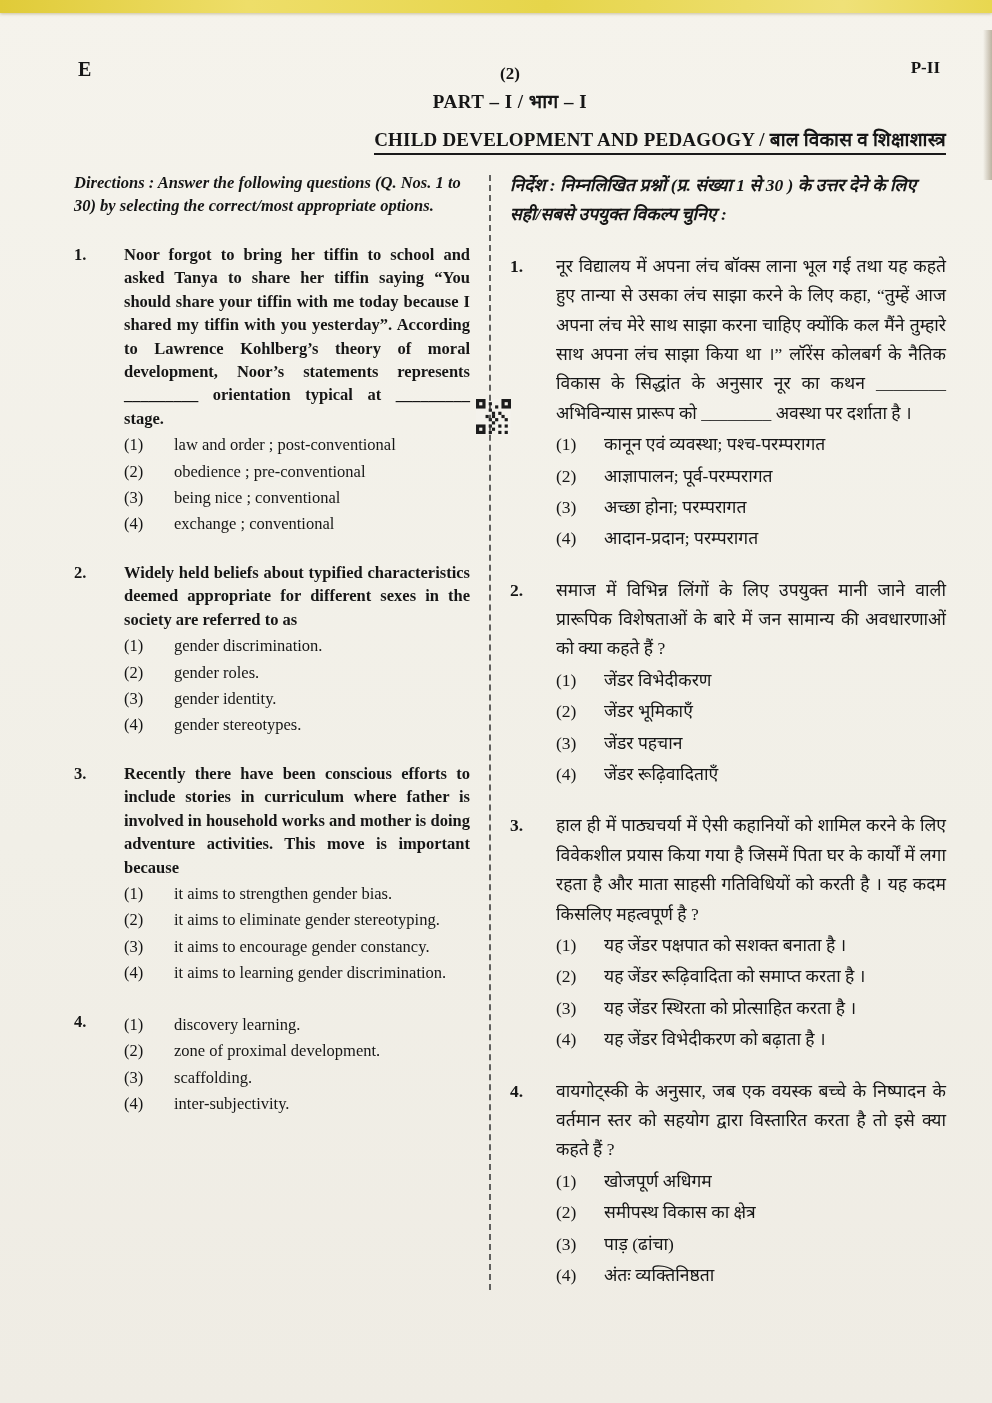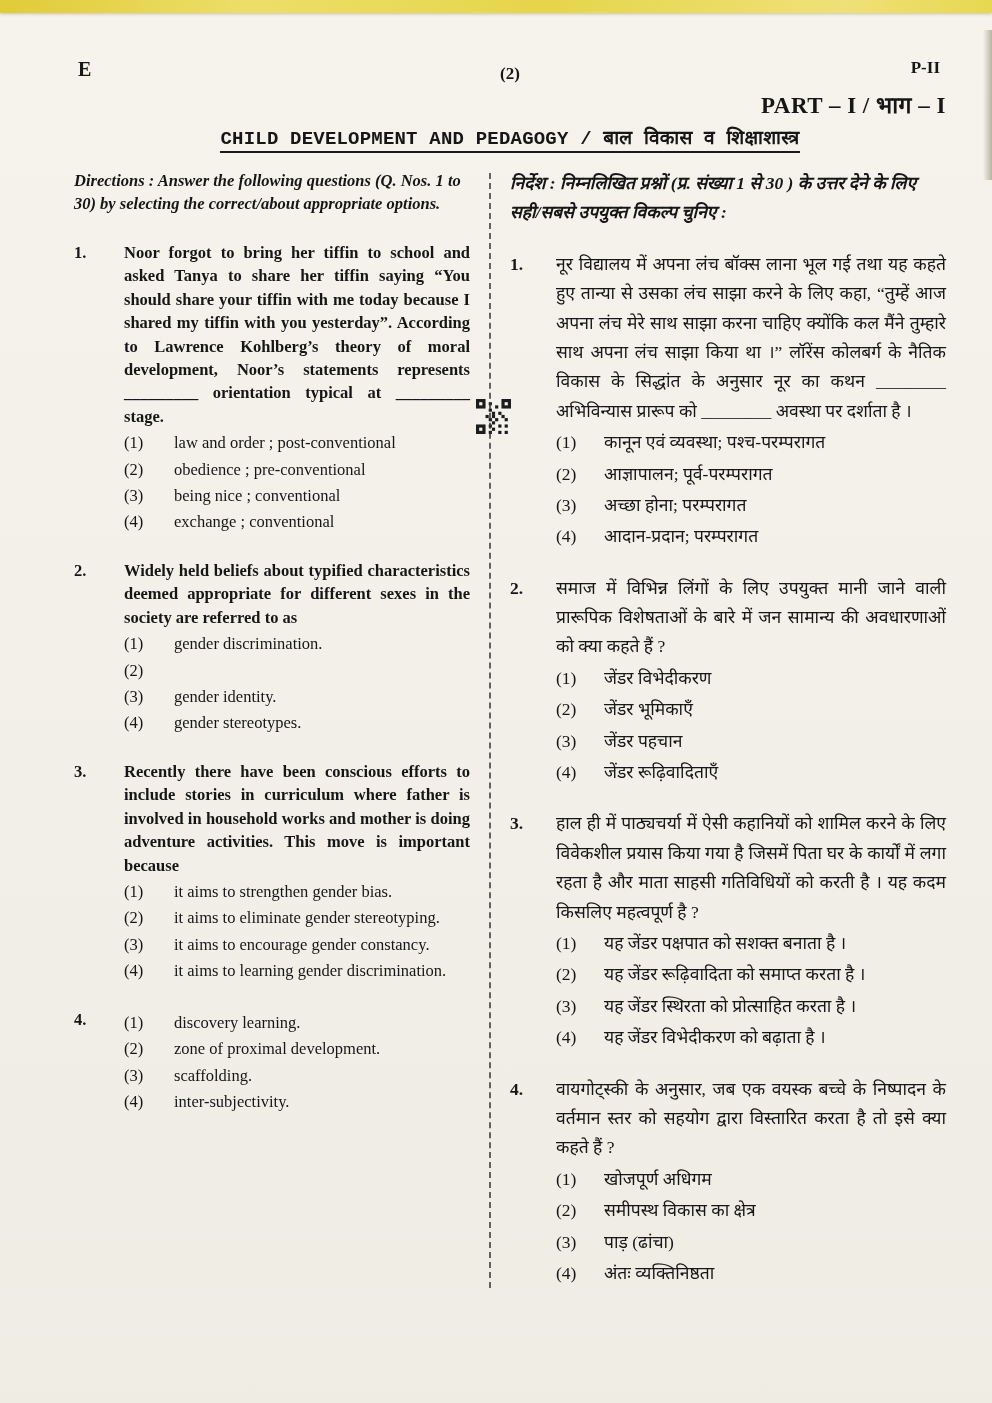--- a/index.html
+++ b/index.html
@@ -21,22 +21,22 @@
     position: absolute; right: 0; top: 30px; width: 9px; height: 150px;
     background: linear-gradient(to left, rgba(95,75,40,.38), rgba(95,75,40,0));
   }
   .sheet { position: relative; padding: 58px 46px 0 74px; }
 
   .hdr { position: relative; height: 28px; }
   .hdr .ed { position: absolute; left: 4px; top: 0; font-weight: bold; font-size: 20px; letter-spacing: 1px; }
   .hdr .pg { position: absolute; left: 0; right: 0; text-align: center; top: 6px; font-weight: bold; font-size: 17px; }
   .hdr .code { position: absolute; right: 6px; top: 0; font-weight: bold; font-size: 17px; }
 
-  .part-title { text-align: right; font-weight: bold; font-size: 23px; margin-top: 2px; letter-spacing: .5px; }
-  .section-title { text-align: center; margin-top: 4px; font-family: Liberation Mono, monospace; }
+  .part-title { text-align: center; font-weight: bold; font-size: 19px; margin-top: 2px; letter-spacing: .5px; }
+  .section-title { text-align: right; margin-top: 12px; }
   .section-title span {
     font-weight: bold; font-size: 19px; letter-spacing: .2px;
     border-bottom: 2px solid #1a1a1a; padding-bottom: 1px; display: inline-block;
   }
 
   .columns { display: flex; margin-top: 16px; align-items: stretch; }
   .col-en { width: 402px; flex-shrink: 0; padding-right: 6px; }
   .divider { width: 0; border-left: 2px dashed rgba(50,50,50,.75); margin: 4px 11px 0 13px; }
   .col-hi { flex: 1; padding-left: 8px; }
 
@@ -116,21 +116,21 @@
 
   <div class="part-title">PART – I / भाग – I</div>
   <div class="section-title">
     <span>CHILD DEVELOPMENT AND PEDAGOGY / बाल विकास व शिक्षाशास्त्र</span>
   </div>
 
   <div class="columns">
 
     <div class="col-en">
 
-      <p class="directions-en"><span>Directions :</span><span> Answer the following questions (Q. Nos. 1 to 30) by selecting the </span><span class="emph">correct/about</span><span> appropriate options.</span></p>
+      <p class="directions-en"><span>Directions :</span><span> Answer the following questions (Q. Nos. 1 to 30) by selecting the </span><span class="emph">correct/most</span><span> appropriate options.</span></p>
 
       <div class="q">
         <div class="qnum">1.</div>
         <div class="qbody">
           <p class="qtext">Noor forgot to bring her tiffin to school and asked Tanya to share her tiffin saying “You should share your tiffin with me today because I shared my tiffin with you yesterday”. According to Lawrence Kohlberg’s theory of moral development, Noor’s statements represents _________ orientation typical at _________ stage.</p>
           <div class="opt">
             <span class="onum">(1)</span>
             <span class="otext">law and order ; post-conventional</span>
           </div>
           <div class="opt">
@@ -151,20 +151,21 @@
       <div class="q">
         <div class="qnum">2.</div>
         <div class="qbody">
           <p class="qtext">Widely held beliefs about typified characteristics deemed appropriate for different sexes in the society are referred to as</p>
           <div class="opt">
             <span class="onum">(1)</span>
             <span class="otext">gender discrimination.</span>
           </div>
           <div class="opt">
             <span class="onum">(2)</span>
+            <span class="otext">gender roles.</span>
           </div>
           <div class="opt">
             <span class="onum">(3)</span>
             <span class="otext">gender identity.</span>
           </div>
           <div class="opt">
             <span class="onum">(4)</span>
             <span class="otext">gender stereotypes.</span>
           </div>
         </div>

